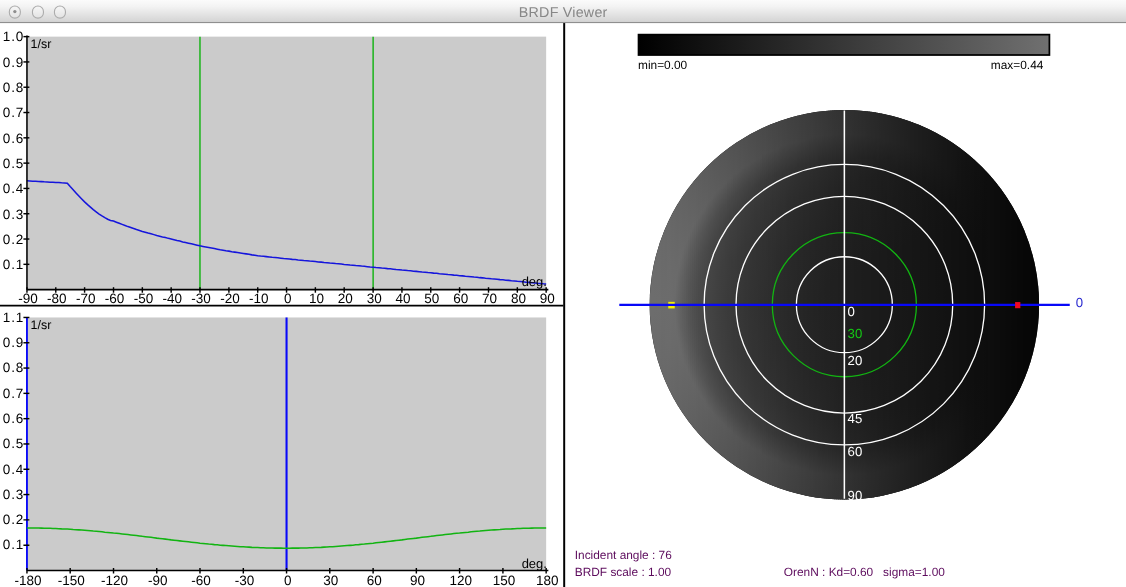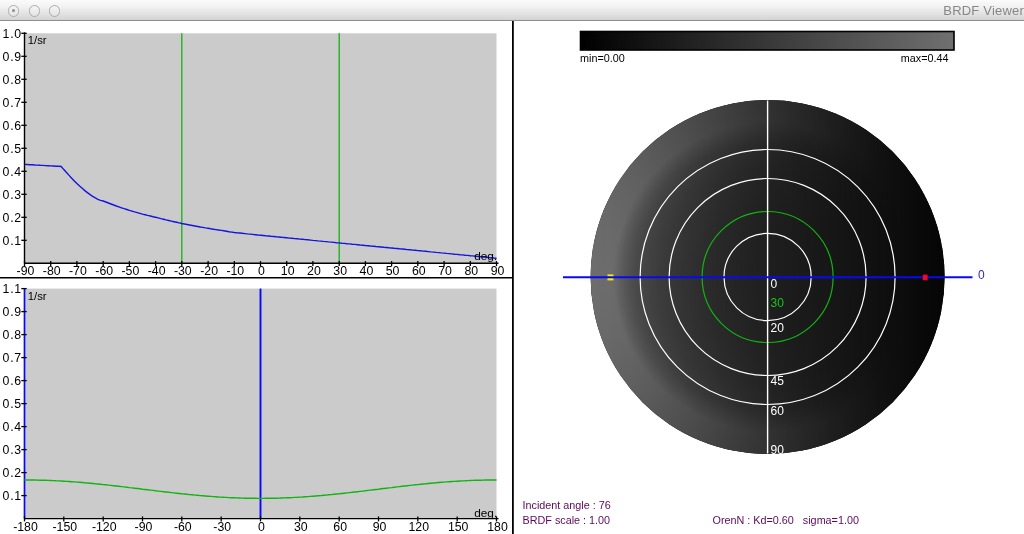--- a/index.html
+++ b/index.html
@@ -1,18 +1,18 @@
 <!DOCTYPE html>
 <html><head><meta charset="utf-8"><style>
 html,body{margin:0;padding:0;background:#fff;width:1024px;height:534px;overflow:hidden;
 font-family:"Liberation Sans",sans-serif;}
 #titlebar{position:absolute;left:0;top:0;width:1024px;height:20px;
 background:linear-gradient(#fbfbfb,#f3f3f3 30%,#d6d6d6 95%,#d0d0d0);
 border-bottom:1px solid #8f8f8f;}
-#titlebar .t{position:absolute;left:0;right:0;top:2.5px;text-align:right;
+#titlebar .t{position:absolute;left:0;right:0;top:2.5px;text-align:center;
 font-size:13px;color:#878787;letter-spacing:0.2px;}
 .tl{position:absolute;top:5.3px;width:11.4px;height:11.4px;border-radius:50%;
 border:1.3px solid #acacac;background:linear-gradient(#f6f6f6,#e3e3e3);box-sizing:border-box;}
 .dot{position:absolute;left:2.9px;top:2.9px;width:3px;height:3px;border-radius:50%;background:#8e8e8e;}
 svg{position:absolute;left:0;top:0;font-family:"Liberation Sans",sans-serif;}
 </style></head><body>
 <svg width="1024" height="534" viewBox="0 0 1024 534">
 <rect x="24.5" y="33.3" width="472.0" height="230.0" fill="#cbcbcb"></rect>
 <rect x="24.5" y="288.6" width="472.0" height="230.0" fill="#cbcbcb"></rect>
 <line x1="181.8" y1="33.3" x2="181.8" y2="263.3" stroke="#12b412" stroke-width="1.3"></line>

